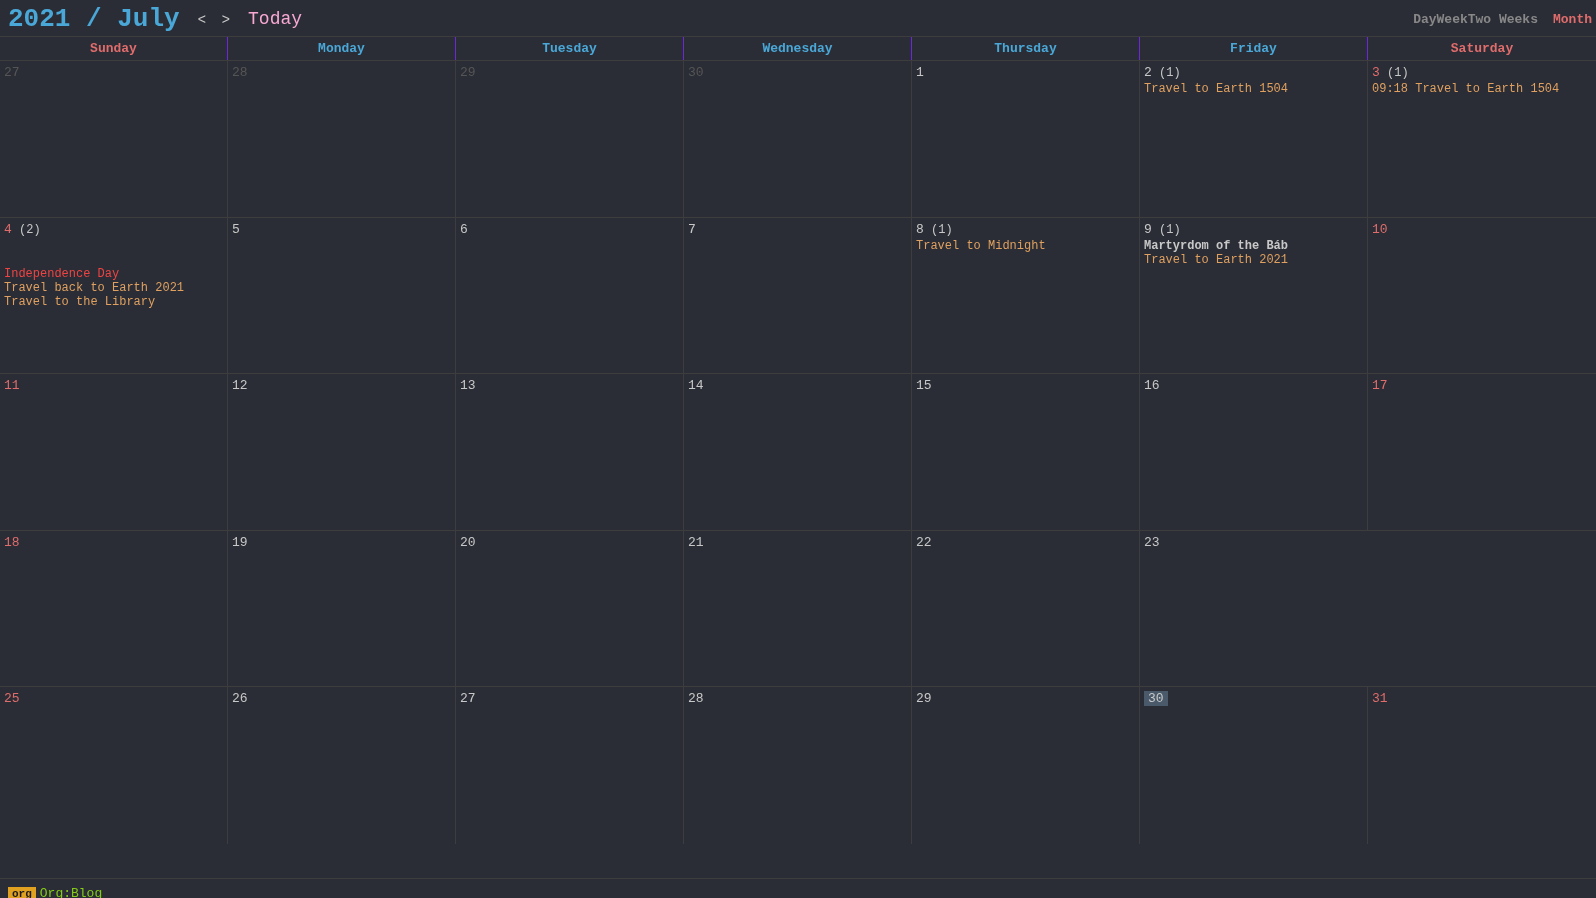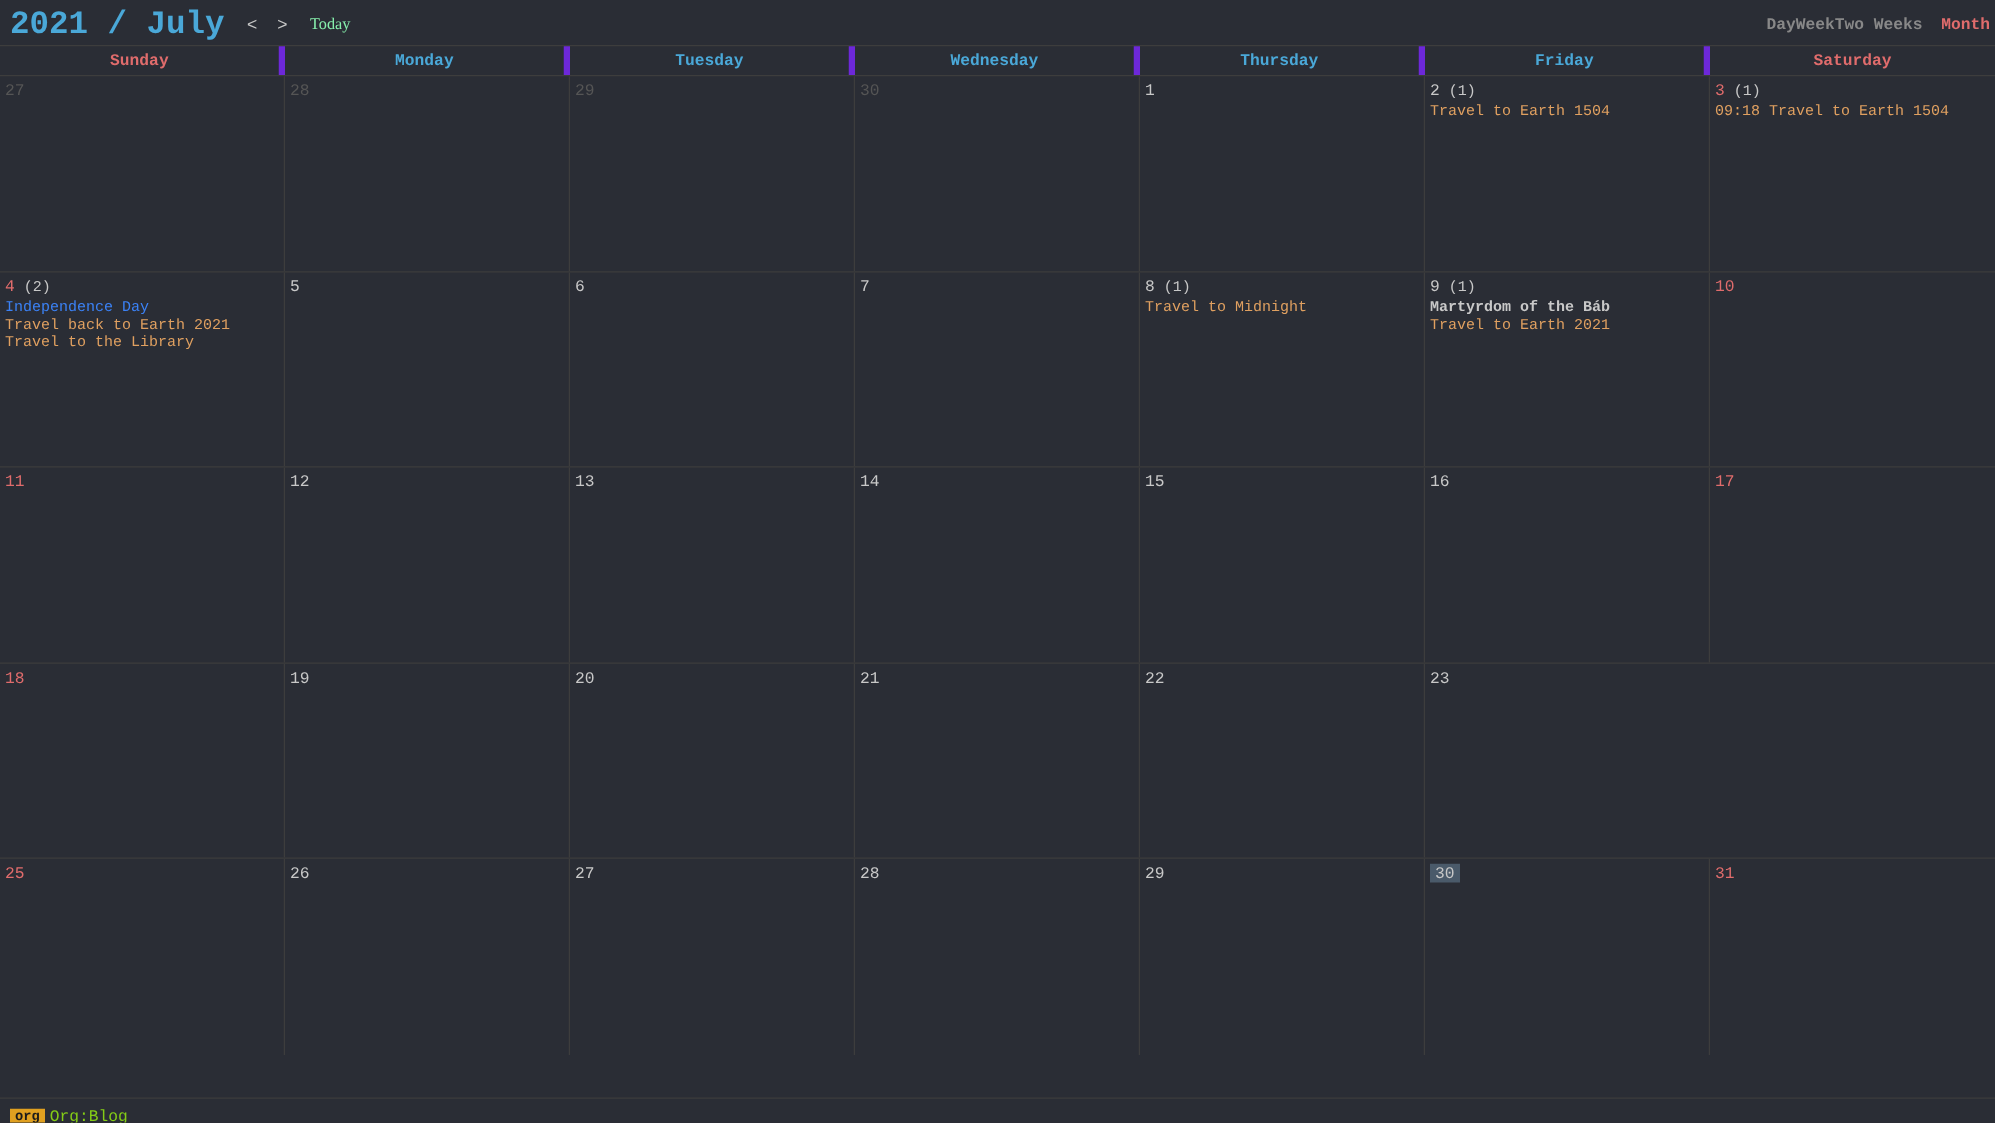--- a/index.html
+++ b/index.html
@@ -34,25 +34,25 @@
       background: none;
       border: none;
       color: #c8c8c8;
       font-size: 14px;
       cursor: pointer;
       padding: 2px 6px;
     }
     .today-btn {
       background: none;
       border: none;
-      color: #86efac;
-      font-size: 13px;
+      color: #f9a8d4;
+      font-size: 18px;
       cursor: pointer;
       padding: 2px 8px;
-      font-family: Liberation Serif, serif;
+      font-family: Liberation Mono, monospace;
     }
     #view-options {
       margin-left: auto;
       display: flex;
       font-weight: bold;
     }
     .view-option {
       color: #888;
       cursor: pointer;
       font-size: 13px;
@@ -69,21 +69,21 @@
     #day-headers {
       display: grid;
       grid-template-columns: repeat(7, 1fr);
       border-bottom: 1px solid #3d3d3d;
     }
     .day-header {
       text-align: center;
       padding: 4px 0;
       font-size: 13px;
       font-weight: bold;
-      border-right: 5px solid #6d28d9;
+      border-right: 1px solid #6d28d9;
     }
     .day-header:last-child { border-right: none; }
     .day-header.weekend { color: #e06c6c; }
     .day-header.weekday { color: #4aa8d8; }
 
     #grid {
       display: grid;
       grid-template-rows: repeat(5, 1fr);
       flex: 1;
     }
@@ -120,22 +120,23 @@
     .event-holiday {
       color: #c8c8c8;
       font-size: 12px;
       font-weight: bold;
     }
     .event-travel {
       color: #e0a060;
       font-size: 12px;
     }
     .event-holiday-red {
-      color: #3b82f6;
-      font-size: 12px;
+      color: #ef4444;
+      font-size: 12px;
+      margin-top: 28px;
     }
     .event-midnight {
       color: #e0a060;
       font-size: 12px;
     }
 
     #footer {
       height: 30px;
       display: flex;
       align-items: center;

